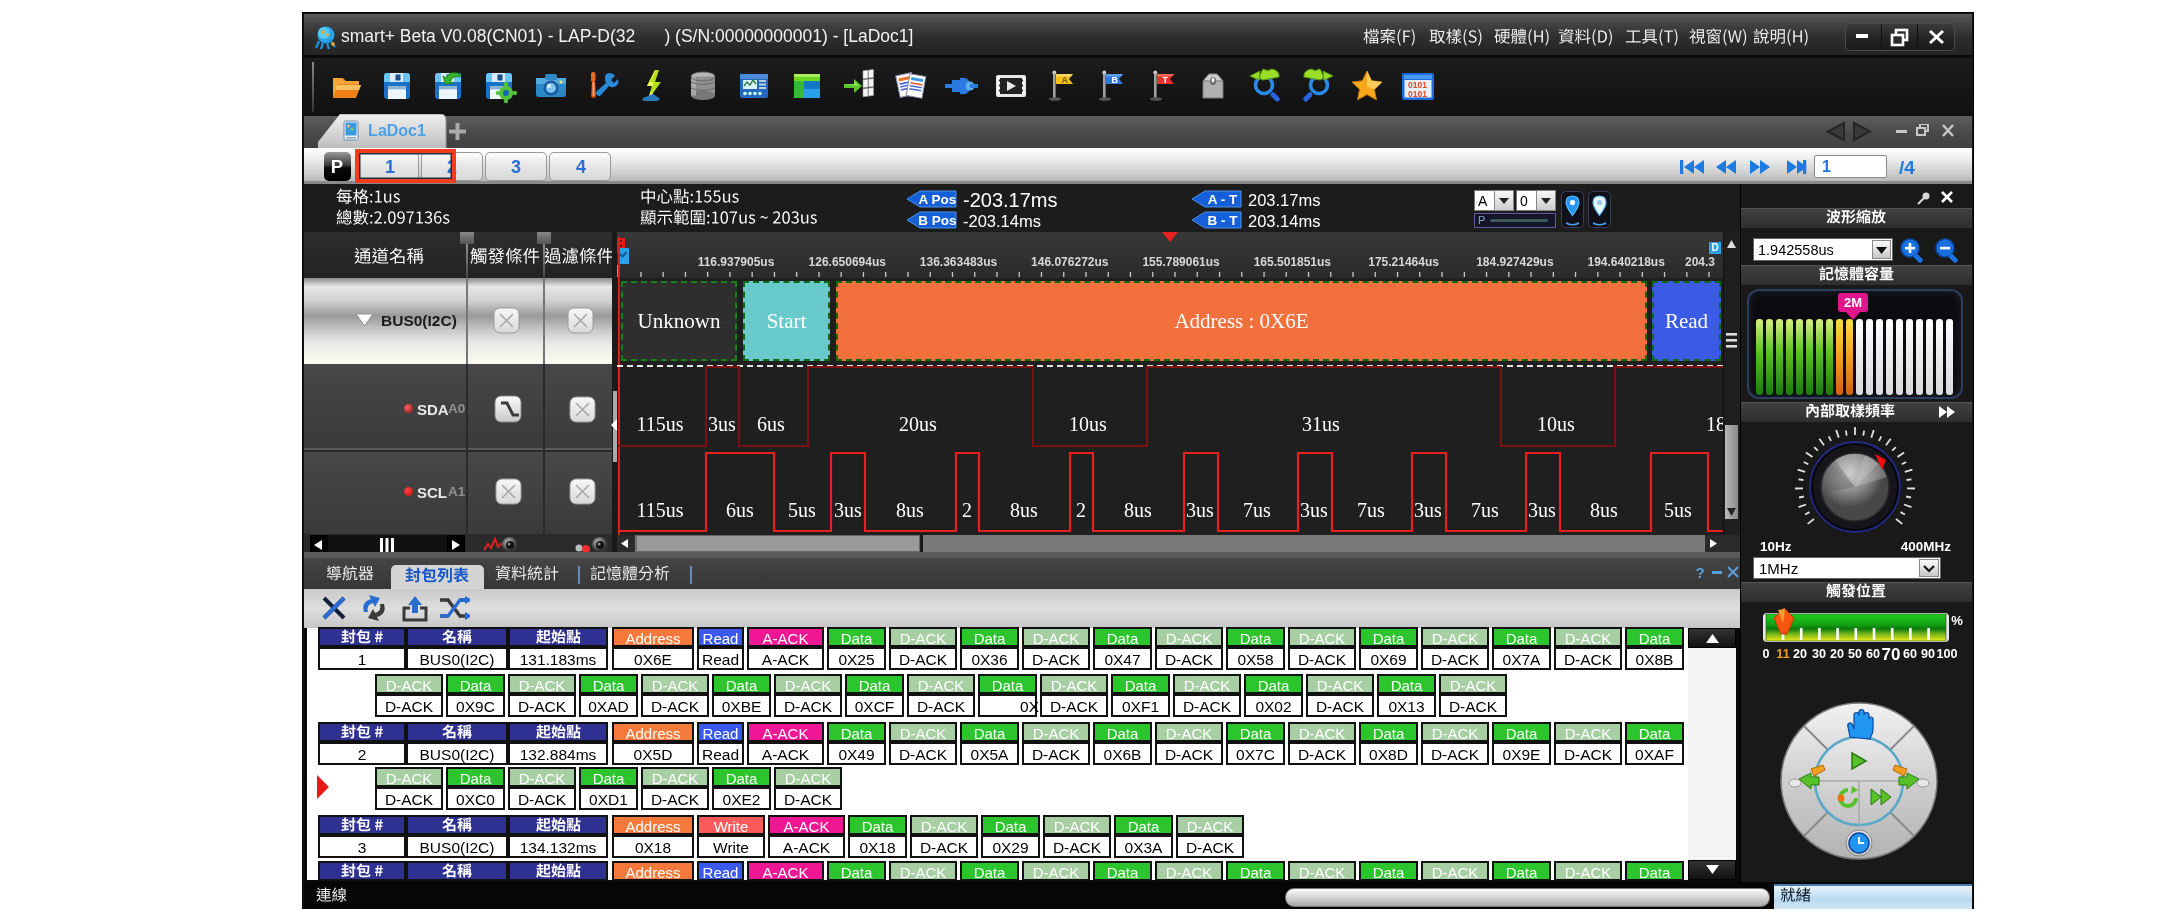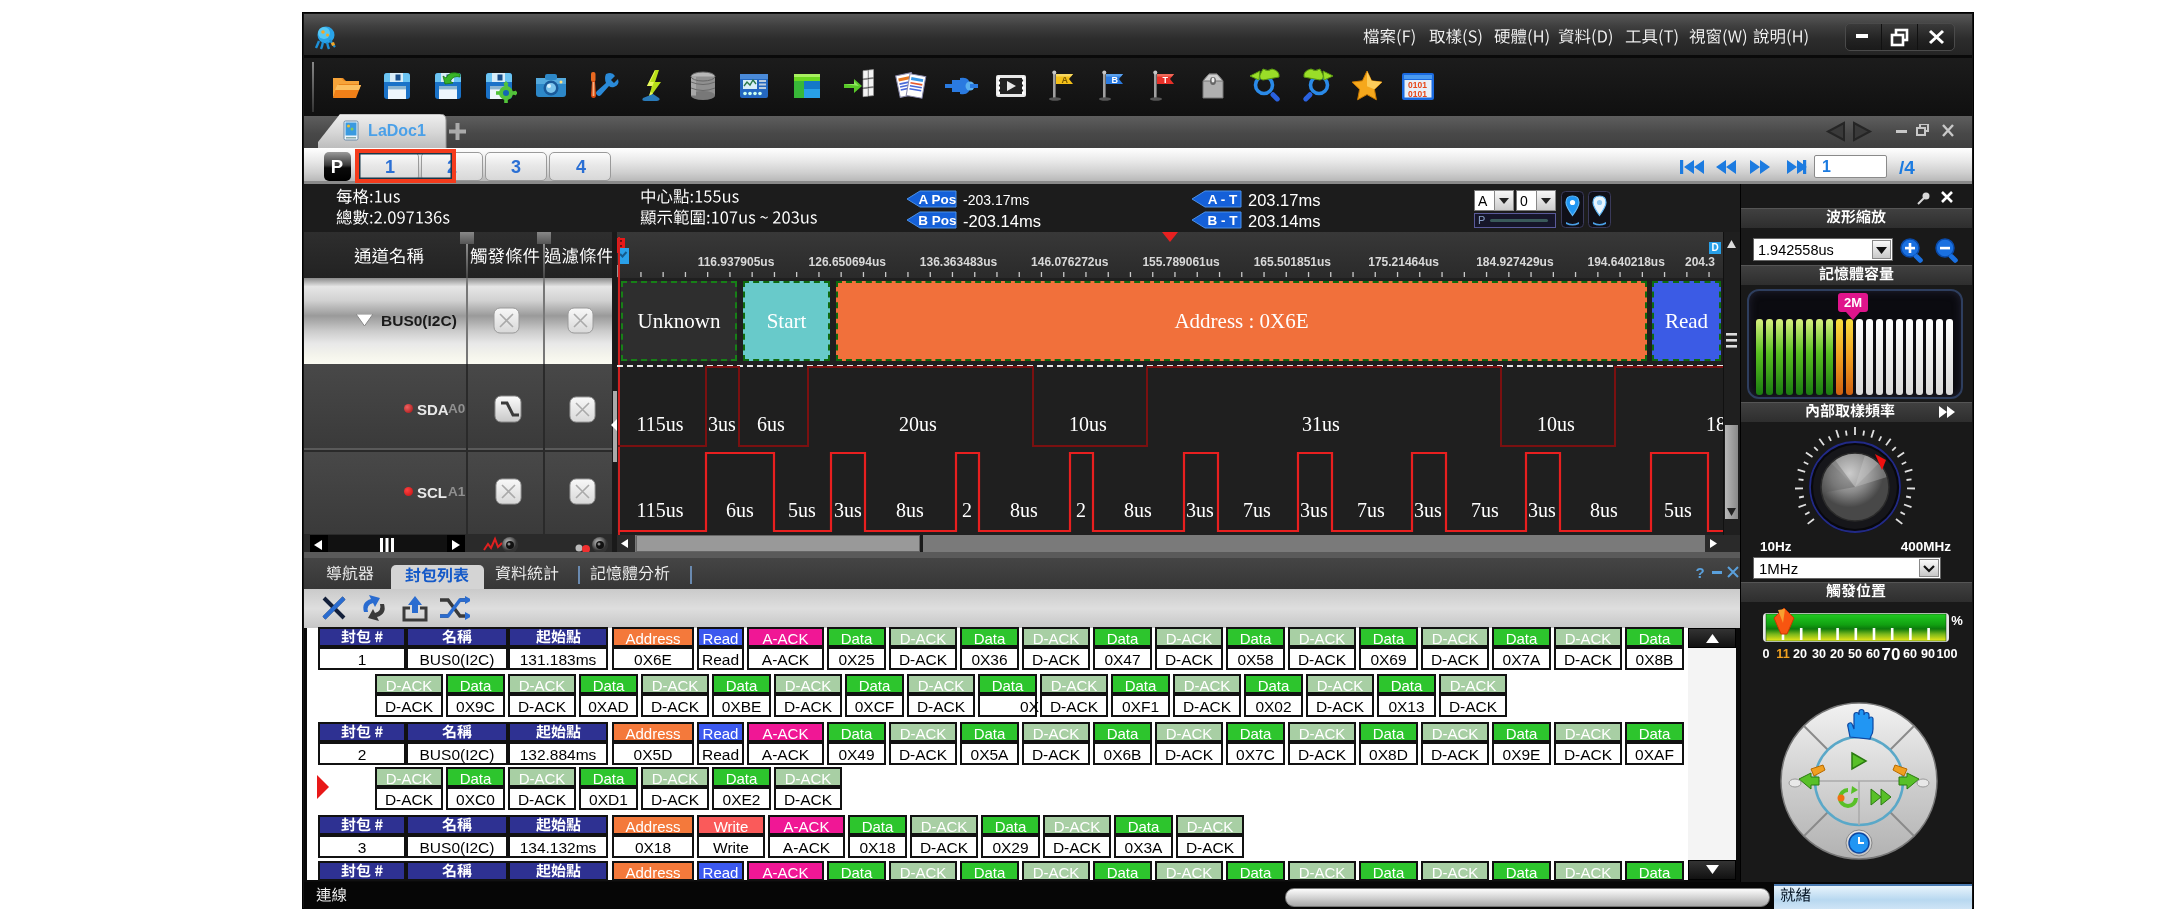--- a/index.html
+++ b/index.html
@@ -11,20 +11,21 @@
     <div class="a " style="left:304px;top:14px;width:1668px;height:42px;background:linear-gradient(#585858,#3e3e3e 30%,#2c2c2c 60%,#242424);"></div>
     <div class="a " style="left:304px;top:55px;width:1668px;height:3px;background:#0a0a0a;"></div>
     <svg class="a" style="left:314px;top:24px" width="26" height="28" viewBox="0 0 26 28">
 <circle cx="12" cy="11" r="8.5" fill="#29a3e8"></circle>
       <circle cx="10" cy="9" r="6" fill="#55c8f5"></circle>
 <circle cx="9" cy="8" r="1.8" fill="#f5a623"></circle>
       <circle cx="13.5" cy="11" r="1.5" fill="#f5a623"></circle>
 <path d="M5 17 Q3 22 2 24 M9 18 Q8 23 7 25 M13 18 Q14 23 15 25 M16 16 Q19 21 21 23" stroke="#1d8fd6" stroke-width="2.4" fill="none"></path>
 <path d="M17 19 l3 -1 1 3 -3 1z" fill="#f5a623"></path>
     </svg>
+    <div class="a t" style="left:341px;top:37px;transform:translate(0,-50%);font-family:'Liberation Sans',sans-serif;font-size:17.5px;font-weight:400;color:#f2f2f2;">smart+ Beta V0.08(CN01) - LAP-D(32&nbsp;&nbsp;&nbsp;&nbsp;&nbsp;&nbsp;) (S/N:00000000001) - [LaDoc1]</div>
     <div class="a" style="left:1363.4px;top:28.1px;width:53px;height:20px;">
       <svg width="53" height="20" viewBox="0 0 53 20" fill="#f0f0f0">
         <path transform="translate(0.0,14.5) scale(0.016500,-0.016500)" d="M528 494H792V401H528ZM462 548V346H862V548ZM186 840V623H52V553H179C151 417 91 259 31 175C43 158 61 129 69 110C113 174 154 277 186 384V-79H254V391C283 341 317 279 330 247L371 302C354 329 280 442 254 476V553H356V623H254V840ZM620 98V17H464V98ZM686 98H847V17H686ZM620 153H464V233H620ZM686 153V233H847V153ZM395 291V-80H464V-41H847V-78H920V291ZM829 830C813 791 785 734 762 697L814 678H689V840H617V678H481L542 700C531 735 503 788 476 826L415 805C441 767 465 714 475 678H369V515H437V617H877V515H947V678H820C844 711 872 761 898 806Z"></path>
         <path transform="translate(16.5,14.5) scale(0.016500,-0.016500)" d="M304 145C250 87 155 35 65 2C83 -10 113 -35 127 -50C214 -11 317 52 378 120ZM613 107C705 64 820 -5 876 -54L931 0C872 48 755 114 665 155ZM52 230V166H460V-79H535V166H949V230H535V313H460V230ZM431 823C442 806 455 785 466 765H80V621H151V701H852V621H925V765H556C542 789 522 820 506 842ZM639 526C605 486 563 454 509 429C446 442 380 454 314 464C334 483 355 504 376 526ZM190 427C262 416 333 404 401 391C310 367 199 354 62 348C74 332 83 307 89 284C274 295 418 319 527 365C659 336 772 304 854 274L928 324C845 352 734 381 610 408C659 440 698 478 730 526H940V587H763C770 603 777 621 783 639L709 657C701 632 691 608 680 587H431C455 614 477 642 495 668L422 691C401 658 374 623 344 587H64V526H290C255 489 221 455 190 427Z"></path>
         <path transform="translate(33.0,14.5) scale(0.016500,-0.016500)" d="M239 -196 295 -171C209 -29 168 141 168 311C168 480 209 649 295 792L239 818C147 668 92 507 92 311C92 114 147 -47 239 -196Z"></path>
         <path transform="translate(38.6,14.5) scale(0.016500,-0.016500)" d="M101 0H193V329H473V407H193V655H523V733H101Z"></path>
         <path transform="translate(47.7,14.5) scale(0.016500,-0.016500)" d="M99 -196C191 -47 246 114 246 311C246 507 191 668 99 818L42 792C128 649 171 480 171 311C171 141 128 -29 42 -171Z"></path>
       </svg>
     </div>
     <div class="a" style="left:1429.0px;top:28.1px;width:54px;height:20px;">
@@ -411,21 +412,21 @@
       </svg>
     </div>
     <svg class="a" style="left:906px;top:190px" width="51" height="18" viewBox="0 0 51 18">
       <path d="M14 1 h36 v16 h-36 l-13 -8z" fill="#1560d8" stroke="#4a90e8" stroke-width="1"></path>
     </svg>
     <div class="a t" style="left:937.5px;top:199.5px;transform:translate(-50%,-50%);font-family:'Liberation Sans',sans-serif;font-size:13.5px;font-weight:700;color:#fff;">A Pos</div>
     <svg class="a" style="left:906px;top:211px" width="51" height="18" viewBox="0 0 51 18">
       <path d="M14 1 h36 v16 h-36 l-13 -8z" fill="#1560d8" stroke="#4a90e8" stroke-width="1"></path>
     </svg>
     <div class="a t" style="left:937.5px;top:220.5px;transform:translate(-50%,-50%);font-family:'Liberation Sans',sans-serif;font-size:13.5px;font-weight:700;color:#fff;">B Pos</div>
-    <div class="a t" style="left:963px;top:200px;transform:translate(0,-50%);font-family:'Liberation Sans',sans-serif;font-size:14px;font-weight:400;color:#fff;text-align:right;">-203.17ms</div>
+    <div class="a t" style="left:963px;top:200px;transform:translate(0,-50%);font-family:'Liberation Sans',sans-serif;font-size:20px;font-weight:400;color:#fff;text-align:right;">-203.17ms</div>
     <div class="a t" style="left:963px;top:221px;transform:translate(0,-50%);font-family:'Liberation Sans',sans-serif;font-size:16.5px;font-weight:400;color:#fff;">-203.14ms</div>
     <svg class="a" style="left:1191px;top:190px" width="51" height="18" viewBox="0 0 51 18">
       <path d="M14 1 h36 v16 h-36 l-13 -8z" fill="#1560d8" stroke="#4a90e8" stroke-width="1"></path>
     </svg>
     <div class="a t" style="left:1222.5px;top:199.5px;transform:translate(-50%,-50%);font-family:'Liberation Sans',sans-serif;font-size:13.5px;font-weight:700;color:#fff;">A - T</div>
     <svg class="a" style="left:1191px;top:211px" width="51" height="18" viewBox="0 0 51 18">
       <path d="M14 1 h36 v16 h-36 l-13 -8z" fill="#1560d8" stroke="#4a90e8" stroke-width="1"></path>
     </svg>
     <div class="a t" style="left:1222.5px;top:220.5px;transform:translate(-50%,-50%);font-family:'Liberation Sans',sans-serif;font-size:13.5px;font-weight:700;color:#fff;">B - T</div>
     <div class="a t" style="left:1248px;top:200px;transform:translate(0,-50%);font-family:'Liberation Sans',sans-serif;font-size:16.5px;font-weight:400;color:#fff;">203.17ms</div>

